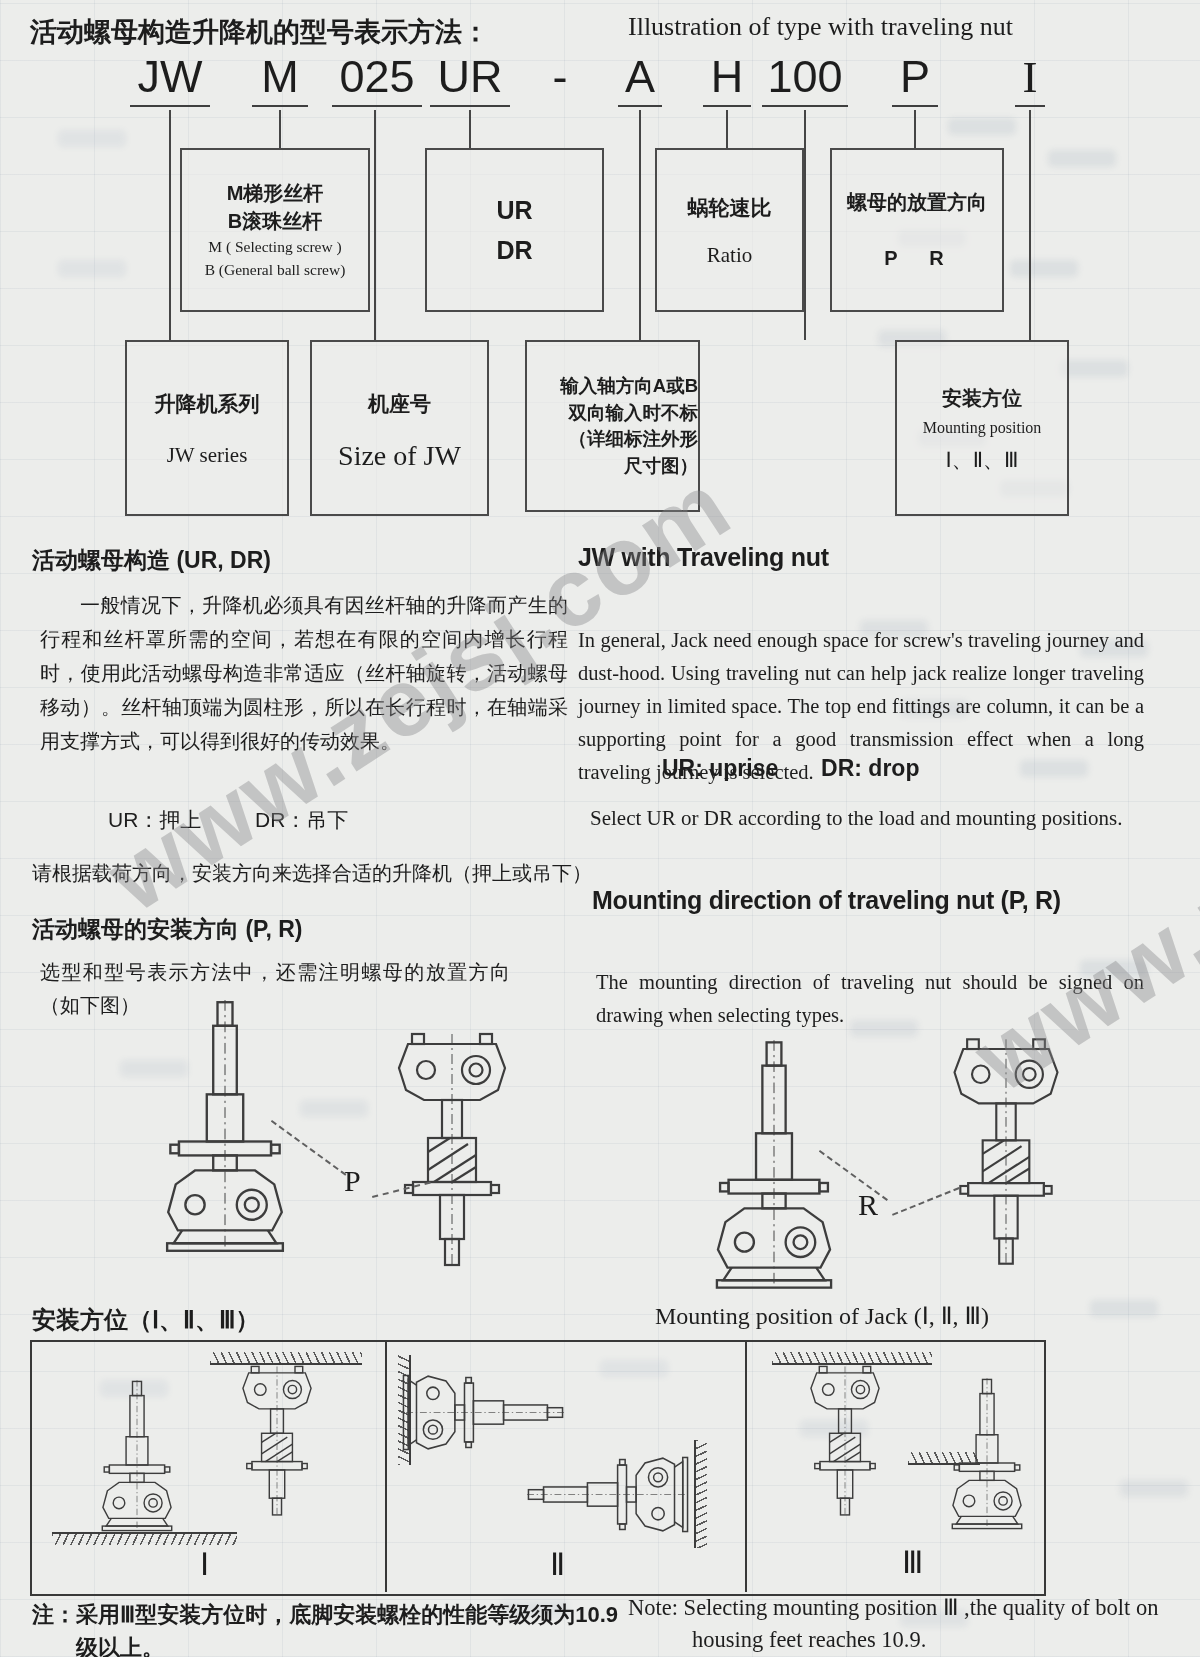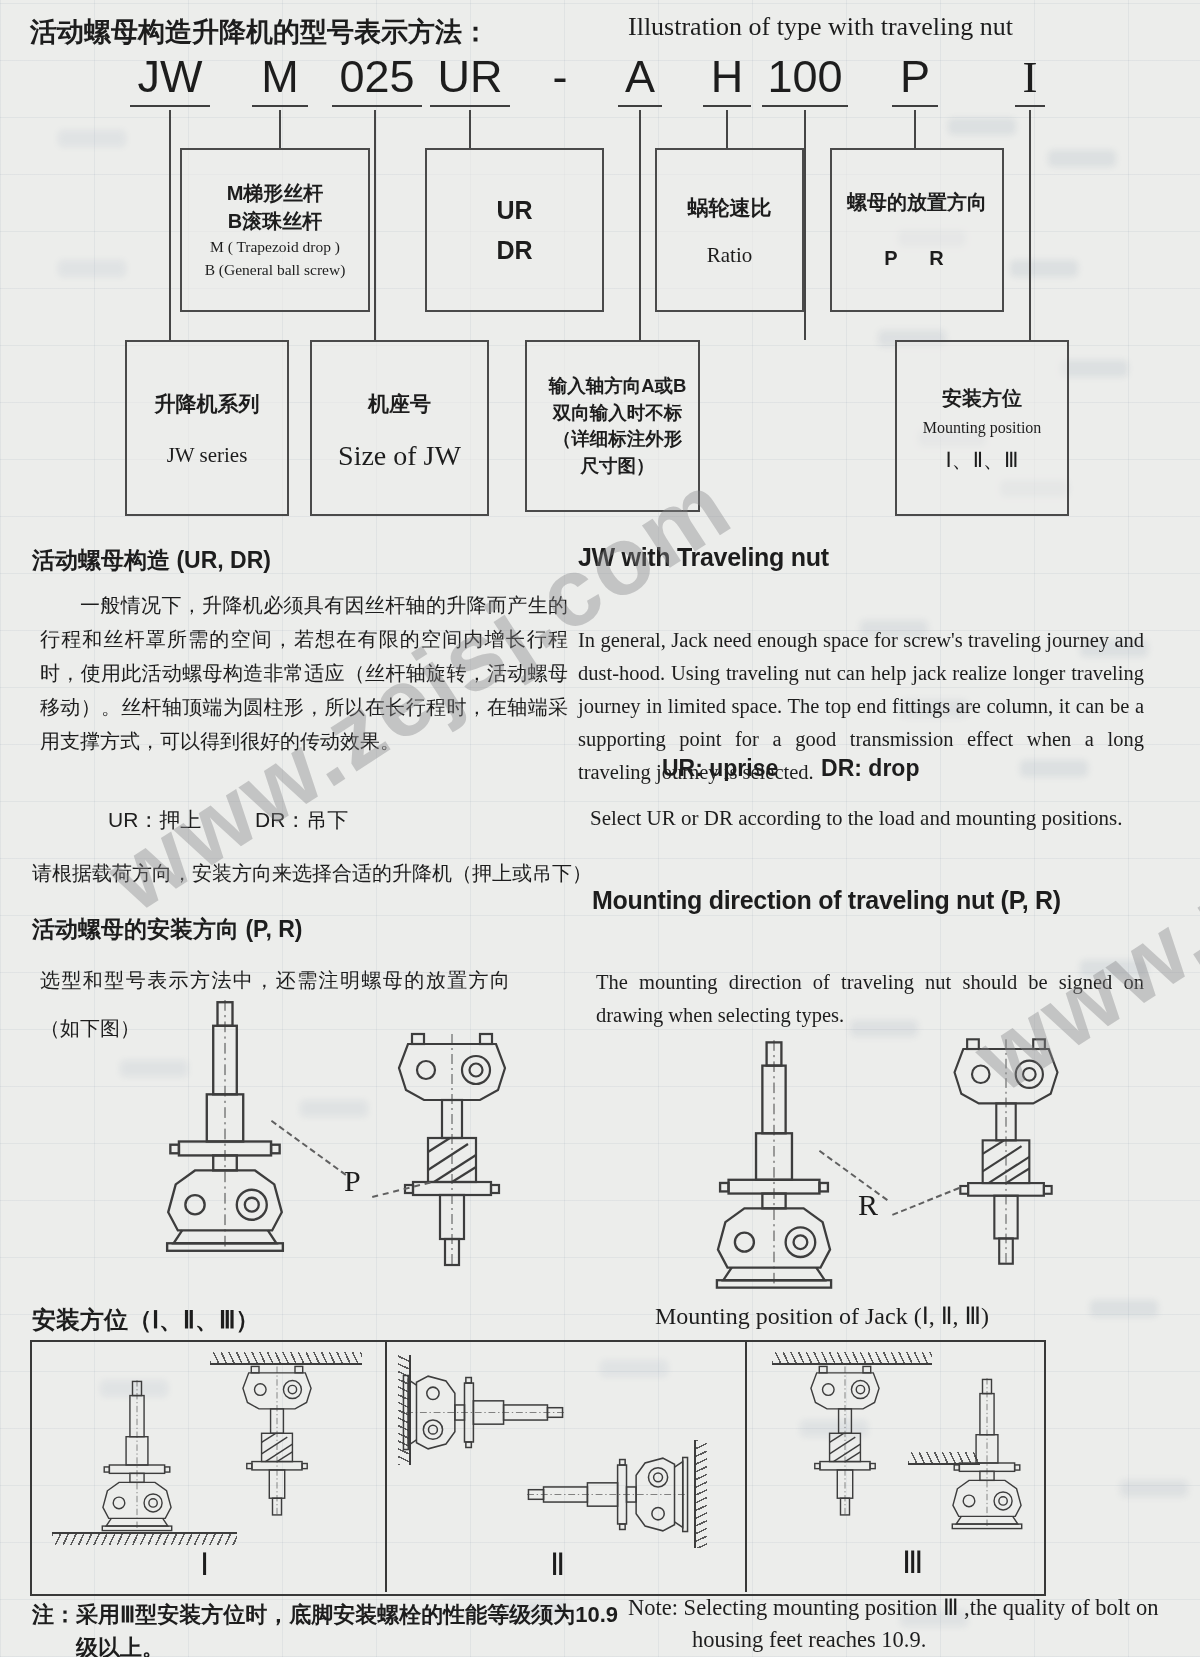--- a/index.html
+++ b/index.html
@@ -144,21 +144,21 @@
   <div class="vline" style="left:914px;top:110px;height:38px"></div>
   <div class="vline" style="left:169px;top:110px;height:230px"></div>
   <div class="vline" style="left:374px;top:110px;height:230px"></div>
   <div class="vline" style="left:639px;top:110px;height:230px"></div>
   <div class="vline" style="left:804px;top:110px;height:230px"></div>
   <div class="vline" style="left:1029px;top:110px;height:230px"></div>
 
   <div class="cbox" style="left:180px;top:148px;width:186px;height:160px">
     <div class="bl-zh">M梯形丝杆</div>
     <div class="bl-zh">B滚珠丝杆</div>
-    <div class="bl-en">M ( Trapezoid  drop )</div>
+    <div class="bl-en">M ( Selecting  screw )</div>
     <div class="bl-en">B (General  ball screw)</div>
   </div>
   <div class="cbox" style="left:425px;top:148px;width:175px;height:160px">
     <div class="bl-big">UR</div>
     <div class="bl-big">DR</div>
   </div>
   <div class="cbox" style="left:655px;top:148px;width:145px;height:160px">
     <div class="bl-zh" style="font-size:21px">蜗轮速比</div>
     <div class="bl-en" style="font-size:21px;margin-top:22px">Ratio</div>
   </div>
@@ -168,21 +168,21 @@
   </div>
 
   <div class="cbox" style="left:125px;top:340px;width:160px;height:172px">
     <div class="bl-zh" style="font-size:21px">升降机系列</div>
     <div class="bl-en" style="font-size:21px;margin-top:26px">JW series</div>
   </div>
   <div class="cbox" style="left:310px;top:340px;width:175px;height:172px">
     <div class="bl-zh" style="font-size:21px">机座号</div>
     <div class="bl-en" style="font-size:28px;margin-top:26px">Size of JW</div>
   </div>
-  <div class="cbox" style="left:525px;top:340px;width:175px;height:172px;align-items:center;padding-left:10px;box-sizing:border-box">
+  <div class="cbox" style="left:525px;top:340px;width:175px;height:172px;align-items:flex-end;padding-left:10px;box-sizing:border-box">
     <div class="bl-sm">输入轴方向A或B</div>
     <div class="bl-sm">双向输入时不标</div>
     <div class="bl-sm">（详细标注外形</div>
     <div class="bl-sm">尺寸图）</div>
   </div>
   <div class="cbox" style="left:895px;top:340px;width:170px;height:172px">
     <div class="bl-zh">安装方位</div>
     <div class="bl-en" style="font-size:16px;margin-top:4px">Mounting position</div>
     <div class="bl-en" style="font-size:21px;margin-top:10px">Ⅰ、Ⅱ、Ⅲ</div>
   </div>
@@ -199,21 +199,21 @@
   <div class="h-en" style="left:578px;top:543px">JW with Traveling nut</div>
   <div class="body-en" style="left:578px;top:584px;width:566px">In general, Jack need enough space for screw's traveling journey and dust-hood. Using traveling nut can help jack realize longer traveling journey in limited space. The top end fittings are column, it can be a supporting point for a good transmission effect when a long traveling journey is selected.</div>
   <div class="abs nowrap" style="left:662px;top:755px;font-size:23px;font-weight:700">
     <span>UR:  uprise</span>
     <span style="display:inline-block;width:30px"></span>
     <span>DR:  drop</span>
   </div>
   <div class="abs serif nowrap" style="left:590px;top:806px;font-size:21px">Select UR or DR according to the load and mounting positions.</div>
 
   <div class="h-zh" style="left:32px;top:914px">活动螺母的安装方向 (P, R)</div>
-  <div class="body-zh" style="left:32px;top:956px;width:470px;line-height:48px">选型和型号表示方法中，还需注明螺母的放置方向（如下图）</div>
+  <div class="body-zh" style="left:32px;top:956px;width:470px;line-height:33px">选型和型号表示方法中，还需注明螺母的放置方向（如下图）</div>
   <div class="h-en" style="left:592px;top:886px">Mounting direction of traveling nut (P, R)</div>
   <div class="body-en" style="left:596px;top:926px;width:548px">The mounting direction of traveling nut should be signed on drawing when selecting types.</div>
 
   <svg class="jack" viewBox="0 0 140 236" style="left:150px;top:1000px;width:150px;height:253px">
       <use href="#jack-up"></use>
     </svg>
   <svg class="jack" viewBox="0 0 140 236" style="left:382px;top:1032px;width:140px;height:236px">
       <use href="#jack-down"></use>
     </svg>
   <div class="leader" style="left:272px;top:1120px;width:92px;transform:rotate(36deg)"></div>

